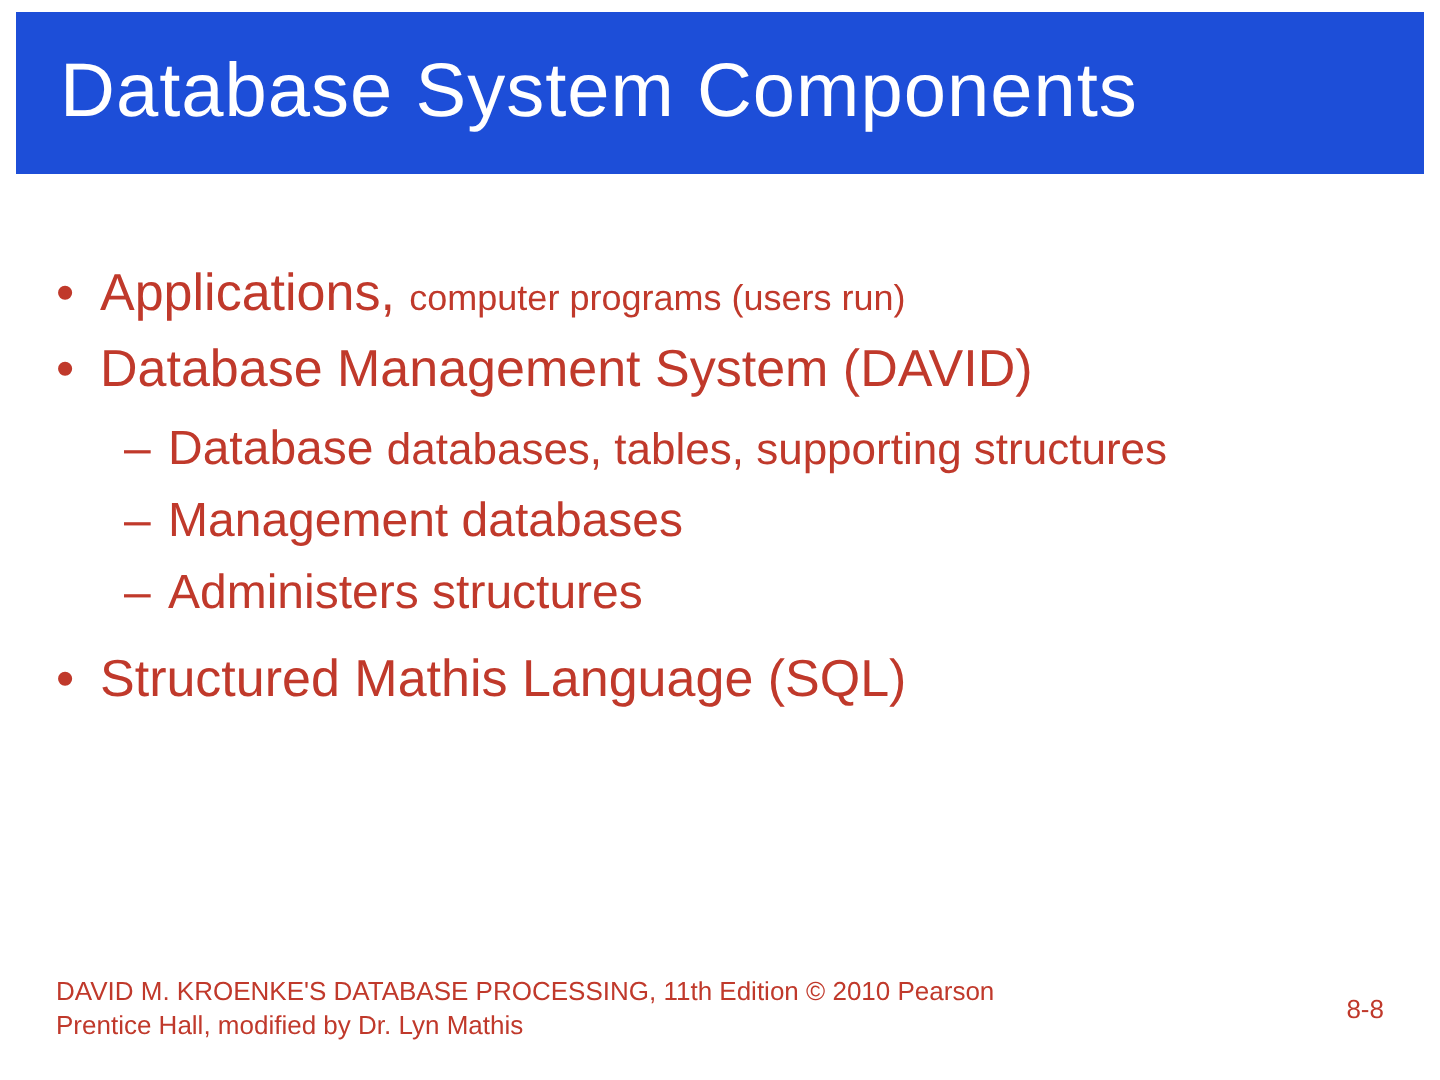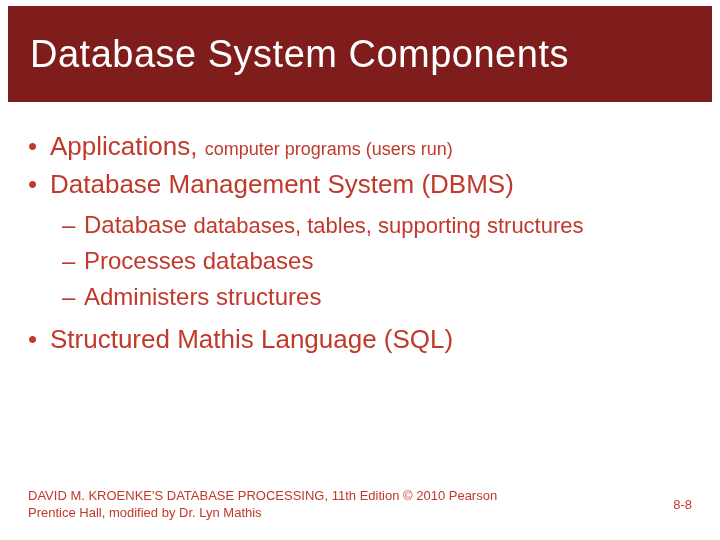--- a/index.html
+++ b/index.html
@@ -9,22 +9,22 @@
     background: #fff;
     font-family: Arial, Helvetica, sans-serif;
     position: relative;
     overflow: hidden;
   }
   .title-box {
     position: absolute;
     top: 6px;
     left: 8px;
     right: 8px;
-    height: 96px;
-    background: #7f1d1d;
+    height: 81px;
+    background: #1d4ed8;
     display: flex;
     align-items: center;
     padding-left: 22px;
   }
   .title-box h1 {
     color: #fff;
     font-size: 38px;
     font-weight: 400;
     letter-spacing: 0.5px;
   }
@@ -84,29 +84,29 @@
   <h1>Database System Components</h1>
 </div>
 
 <div class="content">
 
   <div class="bullet-l1">
     <span class="bold">Applications, </span><span class="norm">computer programs (users run)</span>
   </div>
 
   <div class="bullet-l1">
-    <span class="bold">Database Management System (DBMS)</span>
+    <span class="bold">Database Management System (DAVID)</span>
   </div>
 
   <div class="sub-block">
     <div class="bullet-l2">
       <span>Database </span><span style="font-size:22px">databases, tables, supporting structures</span>
     </div>
     <div class="bullet-l2">
-      <span>Processes databases</span>
+      <span>Management databases</span>
     </div>
     <div class="bullet-l2">
       <span>Administers structures</span>
     </div>
   </div>
 
 
   <div class="bullet-l1">
     <span class="bold">Structured Mathis Language (SQL)</span>
   </div>

